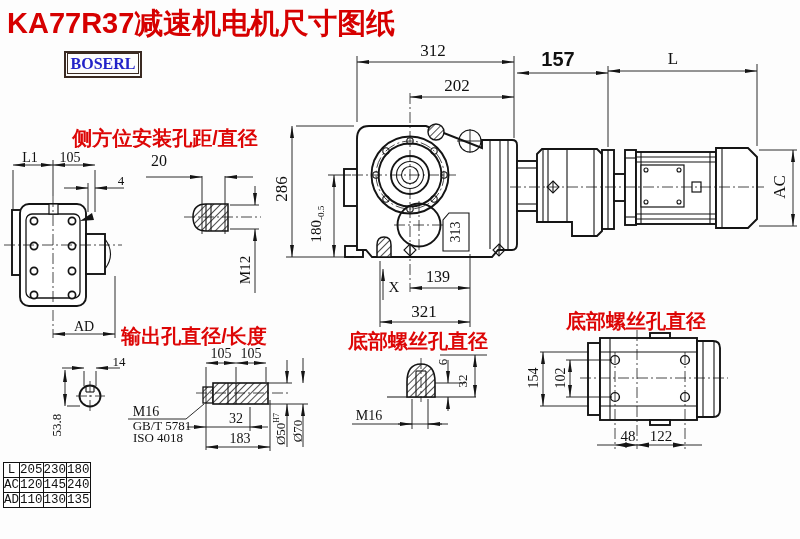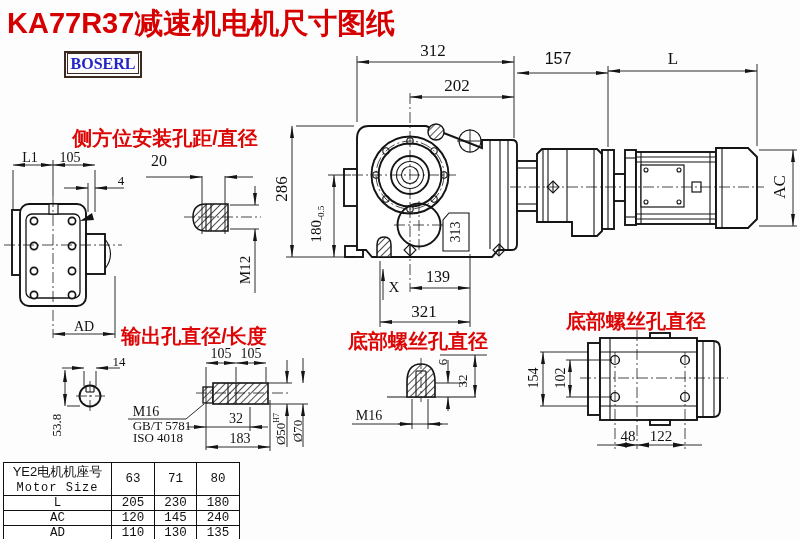--- a/index.html
+++ b/index.html
@@ -6,21 +6,21 @@
 body{width:800px;height:539px;position:relative;background:#fdfdfd;font-family:"Liberation Serif",serif;color:#111;overflow:hidden}
 svg{position:absolute;left:0;top:0}
 .o{fill:#fff;stroke:#141414;stroke-width:1.9}
 .o2{fill:none;stroke:#141414;stroke-width:1.9}
 .t{fill:none;stroke:#141414;stroke-width:1.1}
 .d{fill:none;stroke:#141414;stroke-width:0.9}
 .cl{fill:none;stroke:#1a1a1a;stroke-width:0.8;stroke-dasharray:11 3 2 3}
 .txt{position:absolute;transform:translate(-50%,-50%);white-space:nowrap;line-height:1}
 .rot{transform:translate(-50%,-50%) rotate(-90deg)}
 .dim13{font-size:13px}.dim14{font-size:14px}.dim15{font-size:15px}.dim16{font-size:16px}.dim17{font-size:17px}
-.sans-bold{font-family:"Liberation Sans",sans-serif;font-weight:normal;font-size:16px}
+.sans-bold{font-family:"Liberation Sans",sans-serif;font-weight:bold;font-size:20px}
 .red{color:#dd0606;font-weight:bold;font-family:Liberation Sans, sans-serif;font-size:20px}
 .title{position:absolute;left:7px;top:4px;font-size:29px;font-weight:900;color:#d60000;font-family:"Liberation Sans",sans-serif;white-space:nowrap}
 .logo{position:absolute;left:64px;top:51px;width:78px;height:27px;border:2px solid #3a2a22;box-sizing:border-box;display:flex;justify-content:center}
 .logo-inner{border:1px solid #3a2a22;width:70px;height:19px;display:flex;align-items:center;justify-content:center;font-family:"Liberation Serif",serif;font-weight:bold;font-size:16px;color:#2323c8}
 #dim-table{position:absolute;left:3px;top:462px;border-collapse:collapse;table-layout:fixed}
 #dim-table td{border:1.6px solid #111;text-align:center;vertical-align:middle;font-family:"Liberation Mono",monospace;font-size:12.5px;padding:0;background:#fff}
 .hdr-cn{font-size:13px;font-family:"Liberation Sans",sans-serif}.hdr-en{font-size:12px;letter-spacing:1px}
 </style>
 </head>
 <body>
@@ -312,29 +312,20 @@
 <div class="txt rot dim13" style="left:442px;top:362px">6</div>
 <div class="txt rot dim13" style="left:462px;top:381px">32</div>
 <div class="txt dim14" style="left:369px;top:416px">M16</div>
 <div class="txt rot dim14" style="left:534px;top:378px">154</div>
 <div class="txt rot dim14" style="left:561px;top:378px">102</div>
 <div class="txt dim15" style="left:628px;top:436px">48</div>
 <div class="txt dim15" style="left:661px;top:436px">122</div>
 
 <table id="dim-table">
 <tbody>
-      <tr>
-<td style="width:107px;height:26px">
-          <div class="hdr-cn">YE2电机机座号</div>
-          <div class="hdr-en">Motor Size</div>
-        </td>
-<td style="width:42px">63</td>
-<td style="width:41px">71</td>
-<td style="width:42px">80</td>
-</tr>
 <tr>
 <td style="height:13px">L</td>
 <td>205</td>
 <td>230</td>
 <td>180</td>
 </tr>
 <tr>
 <td style="height:13px">AC</td>
 <td>120</td>
 <td>145</td>

